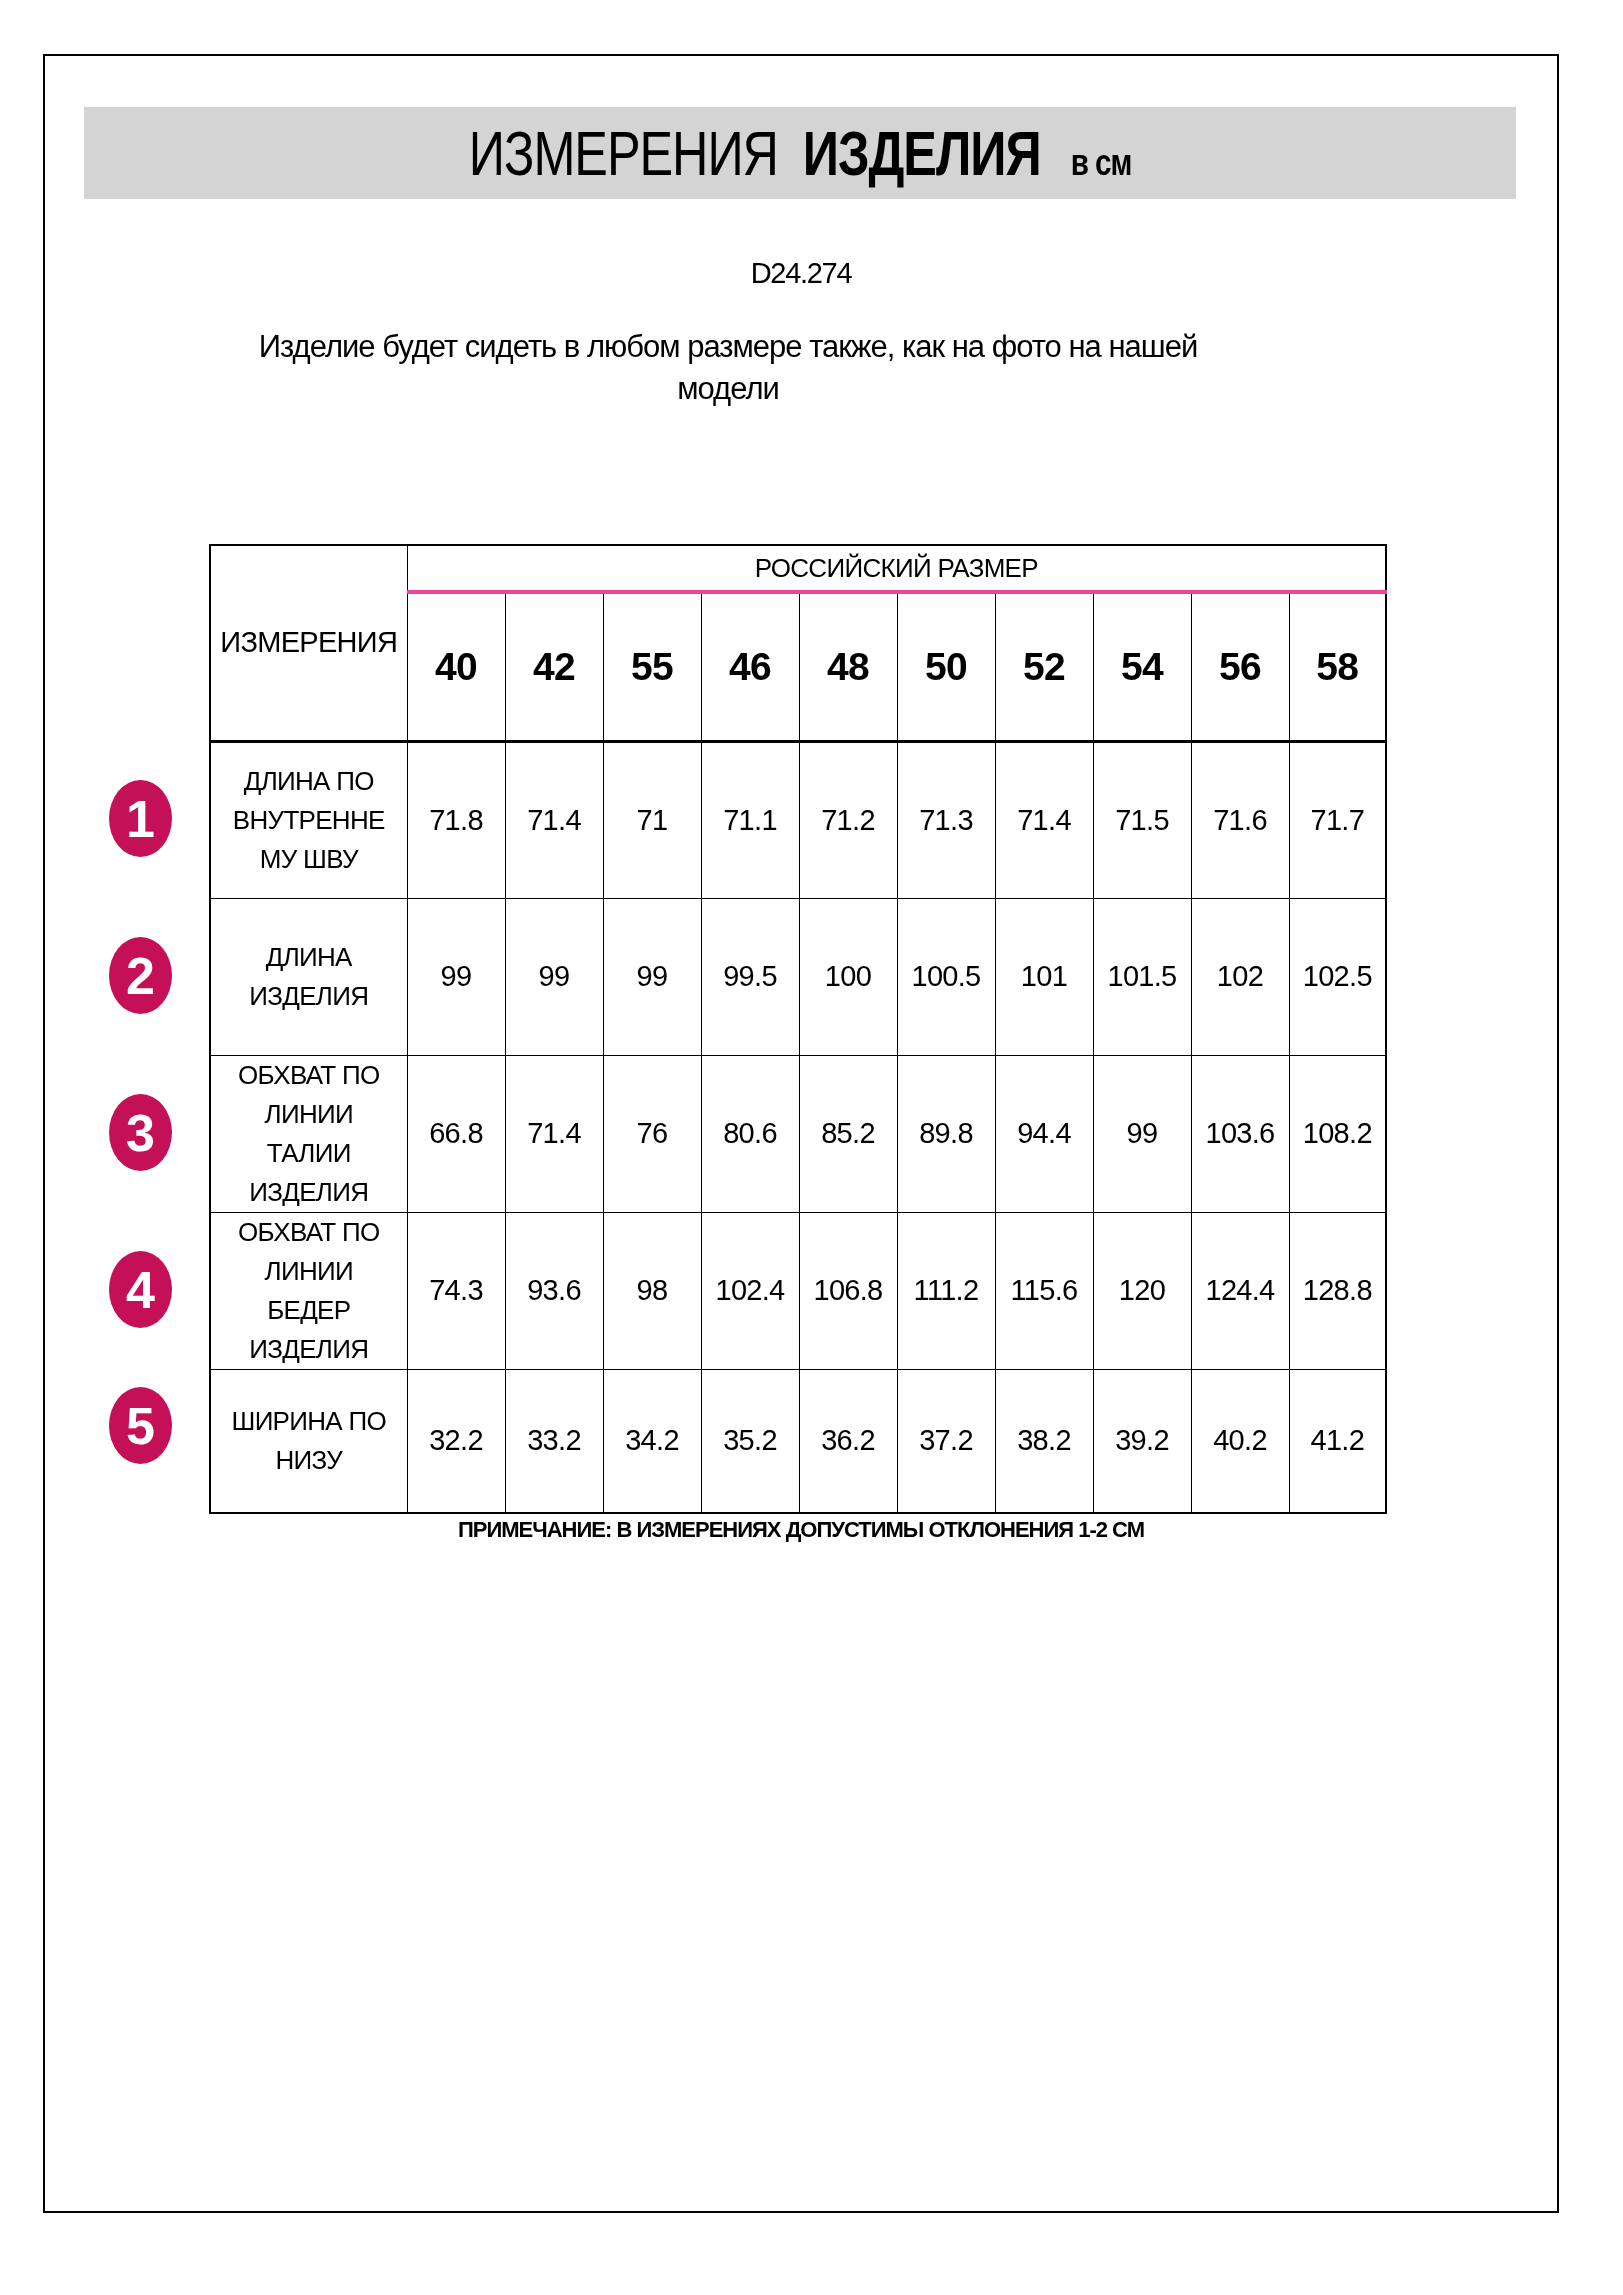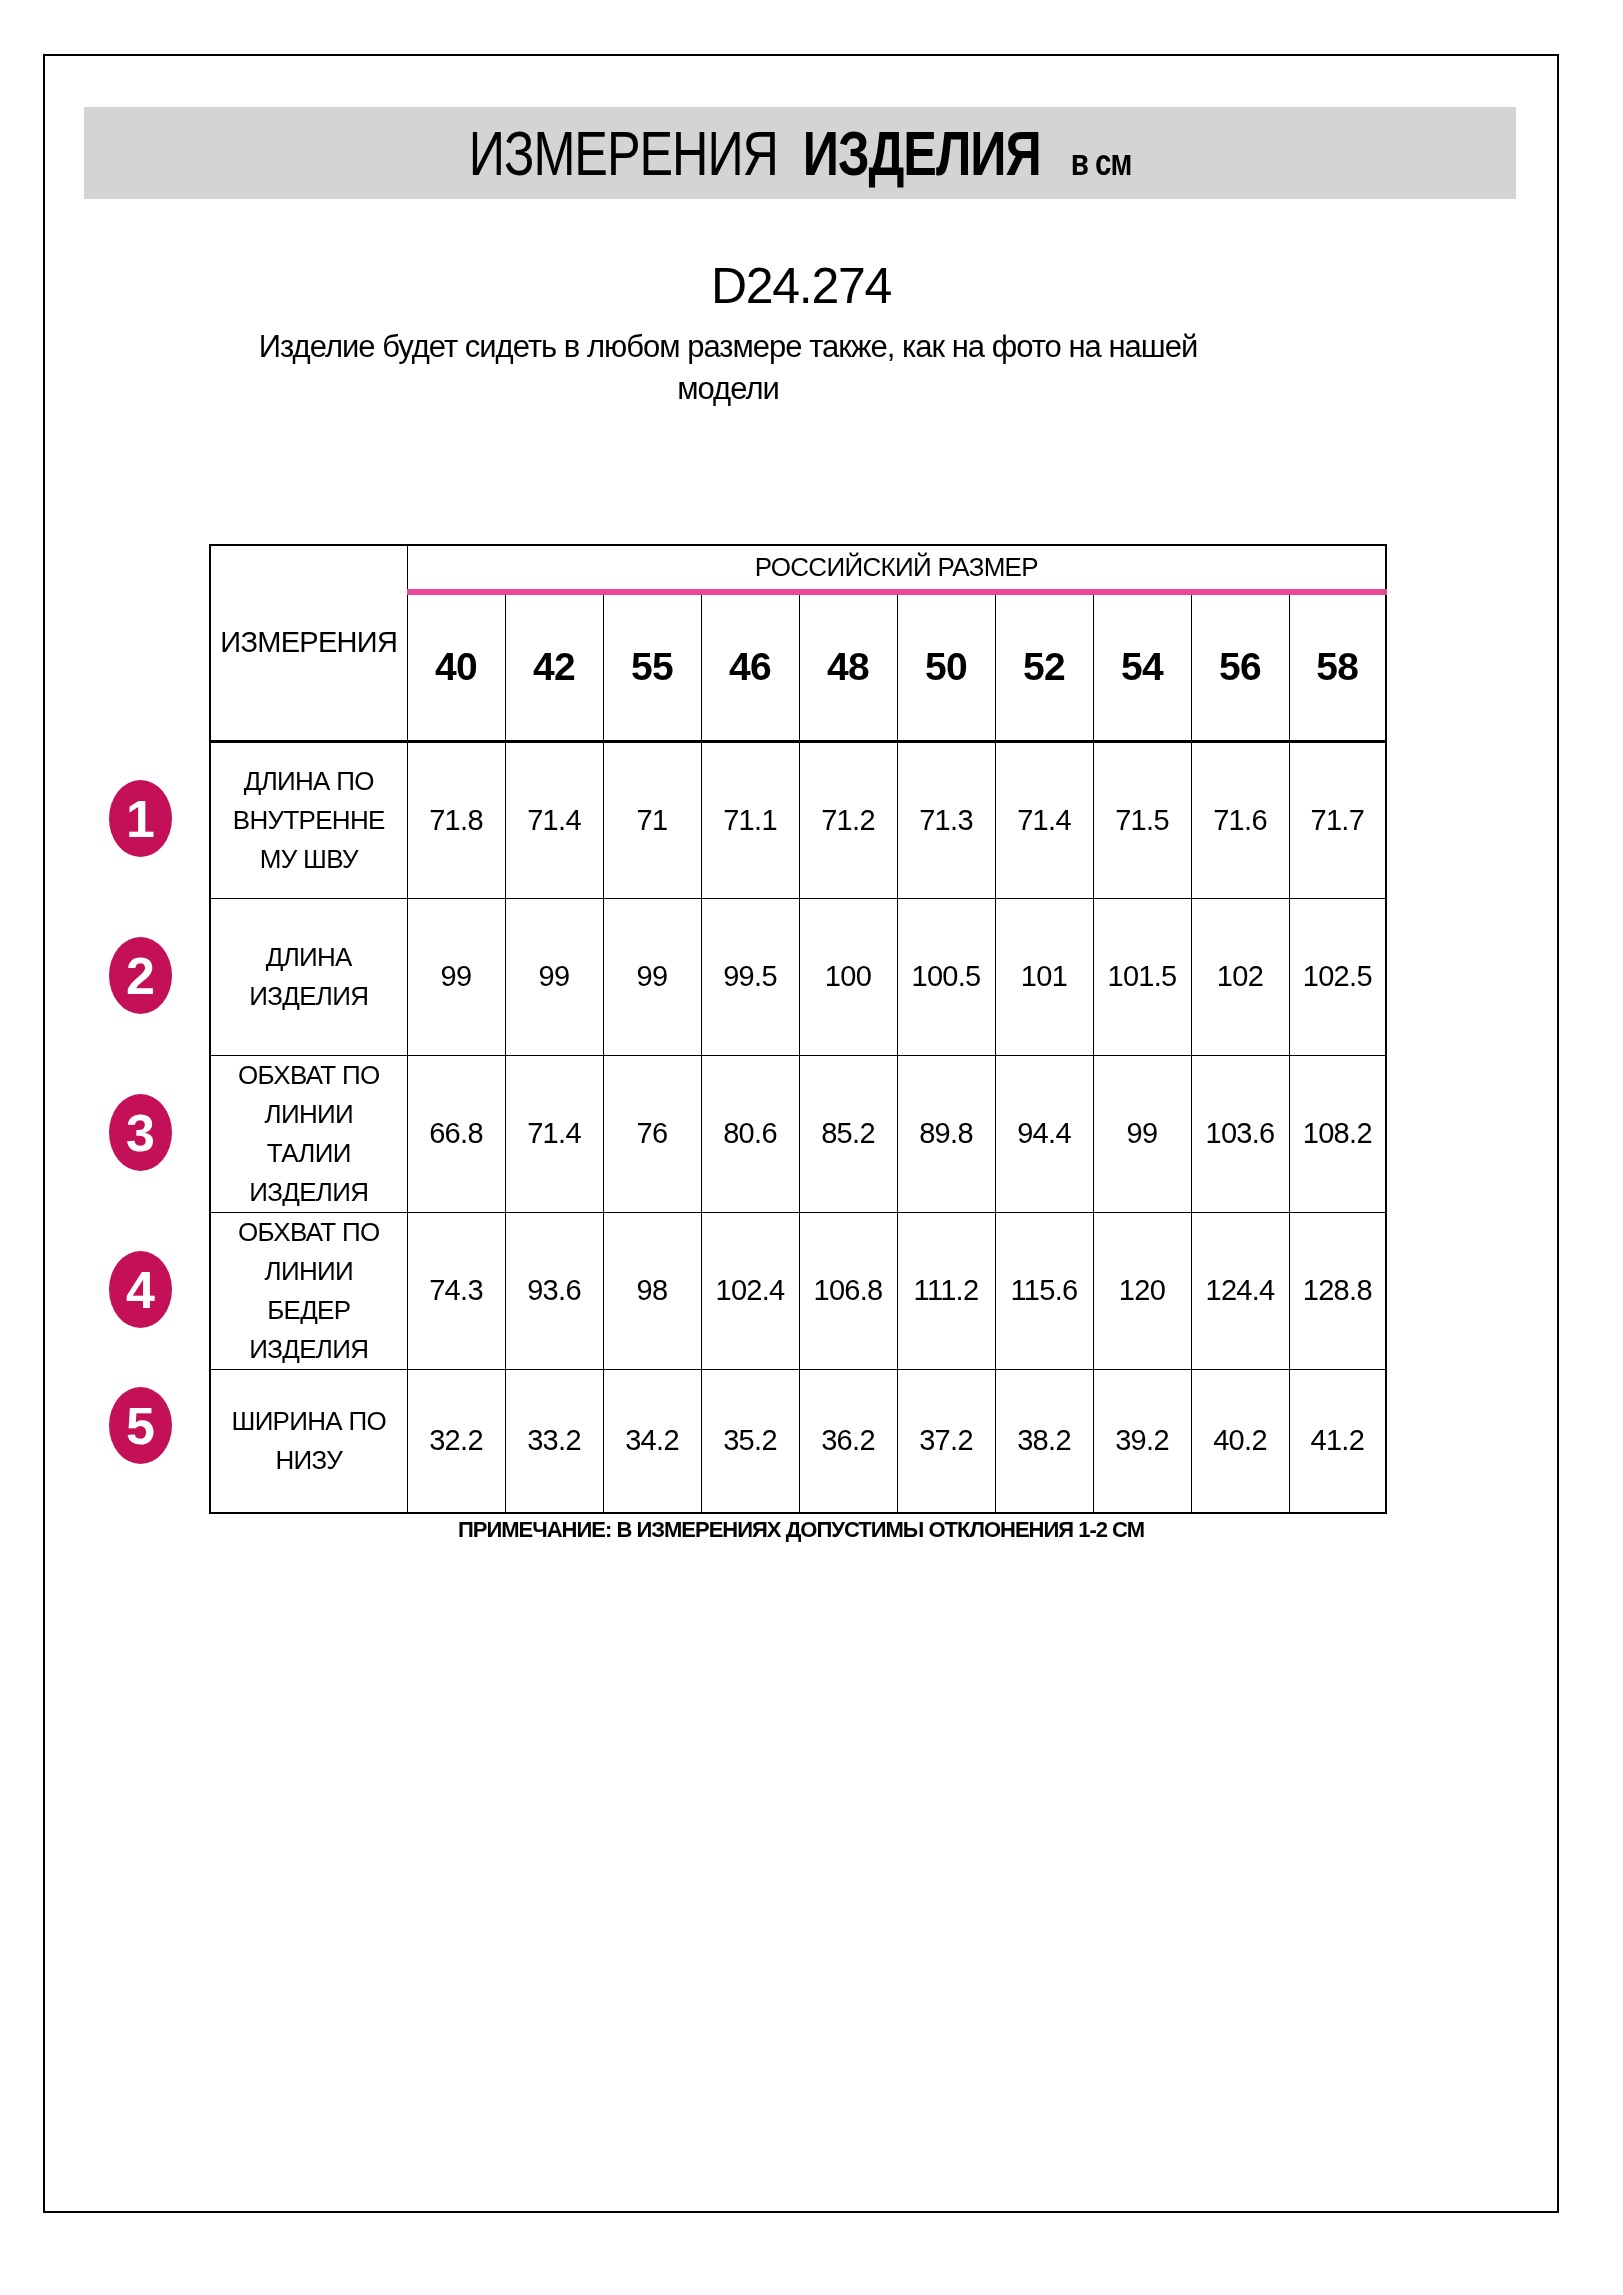--- a/index.html
+++ b/index.html
@@ -18,36 +18,36 @@
   }
   .title-inner{
     display:flex;align-items:baseline;gap:31px;
     transform:scaleX(0.8);transform-origin:center;letter-spacing:-1.3px;white-space:nowrap;
   }
   .title-w1{font-size:63px;font-weight:400;}
   .title-w2{font-size:63px;font-weight:700;}
   .title-w3{font-size:37px;font-weight:600;margin-left:6.5px;}
   .article{
     position:absolute;left:43px;top:257px;width:1516px;text-align:center;
-    font-size:50px;font-weight:400;letter-spacing:-1.3px;
+    font-size:29px;font-weight:400;letter-spacing:-1.3px;
   }
   .subtitle{
     position:absolute;left:43px;top:326px;width:1370px;text-align:center;
     font-size:31px;line-height:42px;white-space:pre-line;letter-spacing:-1px;
   }
   table.size-table{
     position:absolute;left:209px;top:544px;width:1177px;
     border-collapse:collapse;table-layout:fixed;border:2.6px solid #000;
   }
   .size-table th,.size-table td{
     border:1.3px solid #000;text-align:center;vertical-align:middle;padding:0;
     font-weight:400;
   }
   tr.rs-header{height:47px;}
-  tr.rs-header th.rs-cell{font-size:26px;border-bottom:6px solid #ec4899;}
+  tr.rs-header th.rs-cell{font-size:26px;border-bottom:4px solid #ec4899;}
   th.meas-cell{font-size:29px;border-bottom:3.9px solid #000;}
   tr.size-row{height:149px;padding-left:20px;}
   tr.size-row th{font-size:39px;font-weight:700;border-bottom:3.9px solid #000;}
   tbody tr{height:157px;}
   tbody tr:last-child{height:144px;}
   tbody td{font-size:29px;border-bottom:2.6px solid #000;}
   td.row-label{font-size:26px;line-height:1.5;white-space:pre-line;}
   .badge{
     position:absolute;left:109px;width:63px;height:77px;border-radius:50%;
     background:#c41057;color:#ffffff;display:flex;align-items:center;justify-content:center;

